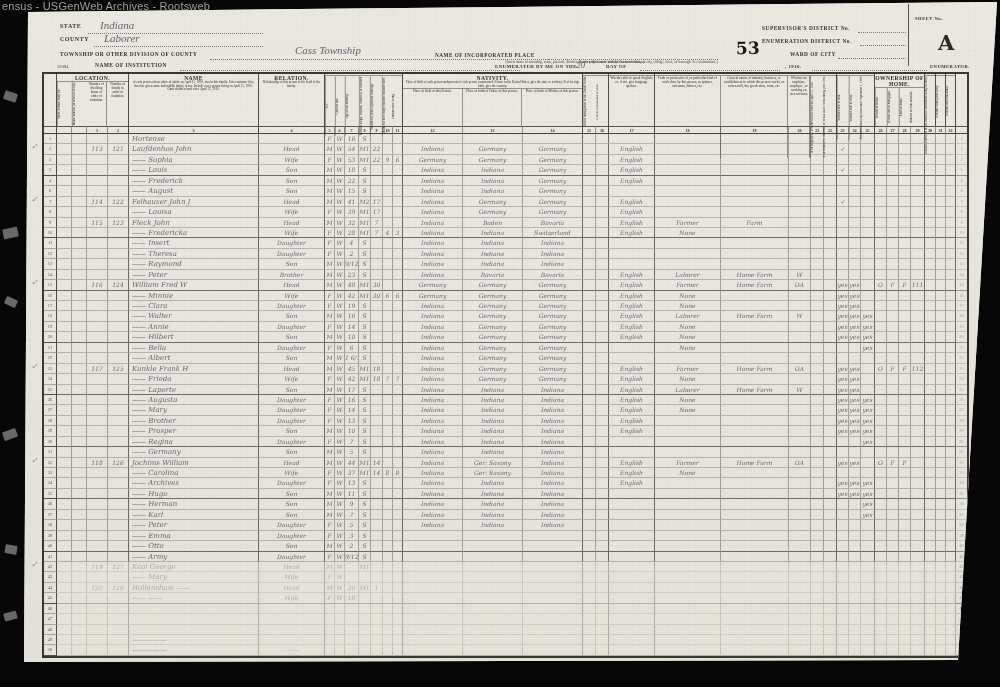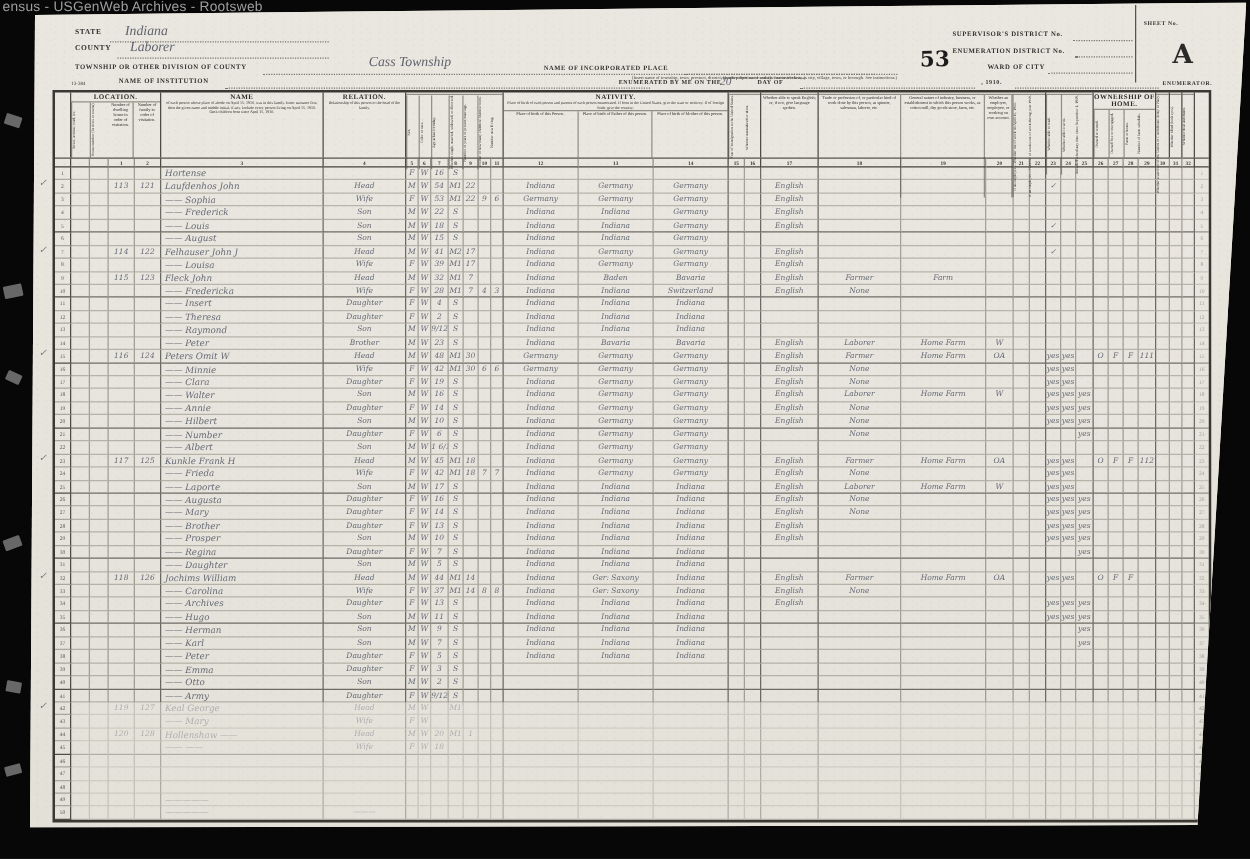--- a/index.html
+++ b/index.html
@@ -347,20 +347,58 @@
             <div class="cell hb hwv" style="width: 14px;"></div>
             <div class="cell hwv" style="width: 12px;"></div>
             <div class="cell hwv" style="width: 12px;"></div>
             <div class="cell hwv" style="width: 12px;"></div>
             <div class="cell hb hwv" style="width: 14px;"></div>
             <div class="cell hwv" style="width: 11px;"></div>
             <div class="cell hwv" style="width: 10px;"></div>
             <div class="cell hb hwv" style="width: 10px;"></div>
             <div class="cell rnumR" style="width: 11px; border-right: none;">3</div>
           </div>
+          <div class="trow brow r5">
+            <div class="cell hb rnum" style="width: 13px;">5</div>
+            <div class="cell hwv" style="width: 15px;"></div>
+            <div class="cell hwv" style="width: 15px;"></div>
+            <div class="cell hwv" style="width: 21px;"></div>
+            <div class="cell hb hwv" style="width: 21px;"></div>
+            <div class="cell hb hwv namec" style="width: 130px;">—— Louis</div>
+            <div class="cell hb hwv" style="width: 66px;">Son</div>
+            <div class="cell hwv" style="width: 10px;">M</div>
+            <div class="cell hwv" style="width: 10px;">W</div>
+            <div class="cell hwv" style="width: 14px;">18</div>
+            <div class="cell hwv" style="width: 12px;">S</div>
+            <div class="cell hwv" style="width: 12px;"></div>
+            <div class="cell hwv" style="width: 10px;"></div>
+            <div class="cell hb hwv" style="width: 10px;"></div>
+            <div class="cell hwv" style="width: 60px;">Indiana</div>
+            <div class="cell hwv" style="width: 60px;">Indiana</div>
+            <div class="cell hb hwv" style="width: 60px;">Germany</div>
+            <div class="cell hwv" style="width: 13px;"></div>
+            <div class="cell hb hwv" style="width: 13px;"></div>
+            <div class="cell hb hwv" style="width: 46px;">English</div>
+            <div class="cell hwv" style="width: 66px;"></div>
+            <div class="cell hwv" style="width: 68px;"></div>
+            <div class="cell hwv" style="width: 22px;"></div>
+            <div class="cell hwv" style="width: 13px;"></div>
+            <div class="cell hb hwv" style="width: 13px;"></div>
+            <div class="cell hwv" style="width: 12px;">✓</div>
+            <div class="cell hwv" style="width: 12px;"></div>
+            <div class="cell hb hwv" style="width: 14px;"></div>
+            <div class="cell hwv" style="width: 12px;"></div>
+            <div class="cell hwv" style="width: 12px;"></div>
+            <div class="cell hwv" style="width: 12px;"></div>
+            <div class="cell hb hwv" style="width: 14px;"></div>
+            <div class="cell hwv" style="width: 11px;"></div>
+            <div class="cell hwv" style="width: 10px;"></div>
+            <div class="cell hb hwv" style="width: 10px;"></div>
+            <div class="cell rnumR" style="width: 11px; border-right: none;">5</div>
+          </div>
           <div class="trow brow">
             <div class="cell hb rnum" style="width: 13px;">4</div>
             <div class="cell hwv" style="width: 15px;"></div>
             <div class="cell hwv" style="width: 15px;"></div>
             <div class="cell hwv" style="width: 21px;"></div>
             <div class="cell hb hwv" style="width: 21px;"></div>
             <div class="cell hb hwv namec" style="width: 130px;">—— Frederick</div>
             <div class="cell hb hwv" style="width: 66px;">Son</div>
             <div class="cell hwv" style="width: 10px;">M</div>
             <div class="cell hwv" style="width: 10px;">W</div>
@@ -384,58 +422,20 @@
             <div class="cell hwv" style="width: 12px;"></div>
             <div class="cell hb hwv" style="width: 14px;"></div>
             <div class="cell hwv" style="width: 12px;"></div>
             <div class="cell hwv" style="width: 12px;"></div>
             <div class="cell hwv" style="width: 12px;"></div>
             <div class="cell hb hwv" style="width: 14px;"></div>
             <div class="cell hwv" style="width: 11px;"></div>
             <div class="cell hwv" style="width: 10px;"></div>
             <div class="cell hb hwv" style="width: 10px;"></div>
             <div class="cell rnumR" style="width: 11px; border-right: none;">4</div>
-          </div>
-          <div class="trow brow r5">
-            <div class="cell hb rnum" style="width: 13px;">5</div>
-            <div class="cell hwv" style="width: 15px;"></div>
-            <div class="cell hwv" style="width: 15px;"></div>
-            <div class="cell hwv" style="width: 21px;"></div>
-            <div class="cell hb hwv" style="width: 21px;"></div>
-            <div class="cell hb hwv namec" style="width: 130px;">—— Louis</div>
-            <div class="cell hb hwv" style="width: 66px;">Son</div>
-            <div class="cell hwv" style="width: 10px;">M</div>
-            <div class="cell hwv" style="width: 10px;">W</div>
-            <div class="cell hwv" style="width: 14px;">18</div>
-            <div class="cell hwv" style="width: 12px;">S</div>
-            <div class="cell hwv" style="width: 12px;"></div>
-            <div class="cell hwv" style="width: 10px;"></div>
-            <div class="cell hb hwv" style="width: 10px;"></div>
-            <div class="cell hwv" style="width: 60px;">Indiana</div>
-            <div class="cell hwv" style="width: 60px;">Indiana</div>
-            <div class="cell hb hwv" style="width: 60px;">Germany</div>
-            <div class="cell hwv" style="width: 13px;"></div>
-            <div class="cell hb hwv" style="width: 13px;"></div>
-            <div class="cell hb hwv" style="width: 46px;">English</div>
-            <div class="cell hwv" style="width: 66px;"></div>
-            <div class="cell hwv" style="width: 68px;"></div>
-            <div class="cell hwv" style="width: 22px;"></div>
-            <div class="cell hwv" style="width: 13px;"></div>
-            <div class="cell hb hwv" style="width: 13px;"></div>
-            <div class="cell hwv" style="width: 12px;">✓</div>
-            <div class="cell hwv" style="width: 12px;"></div>
-            <div class="cell hb hwv" style="width: 14px;"></div>
-            <div class="cell hwv" style="width: 12px;"></div>
-            <div class="cell hwv" style="width: 12px;"></div>
-            <div class="cell hwv" style="width: 12px;"></div>
-            <div class="cell hb hwv" style="width: 14px;"></div>
-            <div class="cell hwv" style="width: 11px;"></div>
-            <div class="cell hwv" style="width: 10px;"></div>
-            <div class="cell hb hwv" style="width: 10px;"></div>
-            <div class="cell rnumR" style="width: 11px; border-right: none;">5</div>
           </div>
           <div class="trow brow">
             <div class="cell hb rnum" style="width: 13px;">6</div>
             <div class="cell hwv" style="width: 15px;"></div>
             <div class="cell hwv" style="width: 15px;"></div>
             <div class="cell hwv" style="width: 21px;"></div>
             <div class="cell hb hwv" style="width: 21px;"></div>
             <div class="cell hb hwv namec" style="width: 130px;">—— August</div>
             <div class="cell hb hwv" style="width: 66px;">Son</div>
             <div class="cell hwv" style="width: 10px;">M</div>
@@ -771,21 +771,21 @@
             <div class="cell hwv" style="width: 10px;"></div>
             <div class="cell hb hwv" style="width: 10px;"></div>
             <div class="cell rnumR" style="width: 11px; border-right: none;">14</div>
           </div>
           <div class="trow brow r5">
             <div class="cell hb rnum" style="width: 13px;">15</div>
             <div class="cell hwv" style="width: 15px;"></div>
             <div class="cell hwv" style="width: 15px;"></div>
             <div class="cell hwv" style="width: 21px;">116</div>
             <div class="cell hb hwv" style="width: 21px;">124</div>
-            <div class="cell hb hwv namec" style="width: 130px;">Peters Omit W</div>
+            <div class="cell hb hwv namec" style="width: 130px;">William Fred W</div>
             <div class="cell hb hwv" style="width: 66px;">Head</div>
             <div class="cell hwv" style="width: 10px;">M</div>
             <div class="cell hwv" style="width: 10px;">W</div>
             <div class="cell hwv" style="width: 14px;">48</div>
             <div class="cell hwv" style="width: 12px;">M1</div>
             <div class="cell hwv" style="width: 12px;">30</div>
             <div class="cell hwv" style="width: 10px;"></div>
             <div class="cell hb hwv" style="width: 10px;"></div>
             <div class="cell hwv" style="width: 60px;">Germany</div>
             <div class="cell hwv" style="width: 60px;">Germany</div>
@@ -999,21 +999,21 @@
             <div class="cell hwv" style="width: 10px;"></div>
             <div class="cell hb hwv" style="width: 10px;"></div>
             <div class="cell rnumR" style="width: 11px; border-right: none;">20</div>
           </div>
           <div class="trow brow">
             <div class="cell hb rnum" style="width: 13px;">21</div>
             <div class="cell hwv" style="width: 15px;"></div>
             <div class="cell hwv" style="width: 15px;"></div>
             <div class="cell hwv" style="width: 21px;"></div>
             <div class="cell hb hwv" style="width: 21px;"></div>
-            <div class="cell hb hwv namec" style="width: 130px;">—— Number</div>
+            <div class="cell hb hwv namec" style="width: 130px;">—— Bella</div>
             <div class="cell hb hwv" style="width: 66px;">Daughter</div>
             <div class="cell hwv" style="width: 10px;">F</div>
             <div class="cell hwv" style="width: 10px;">W</div>
             <div class="cell hwv" style="width: 14px;">6</div>
             <div class="cell hwv" style="width: 12px;">S</div>
             <div class="cell hwv" style="width: 12px;"></div>
             <div class="cell hwv" style="width: 10px;"></div>
             <div class="cell hb hwv" style="width: 10px;"></div>
             <div class="cell hwv" style="width: 60px;">Indiana</div>
             <div class="cell hwv" style="width: 60px;">Germany</div>
@@ -1379,21 +1379,21 @@
             <div class="cell hwv" style="width: 10px;"></div>
             <div class="cell hb hwv" style="width: 10px;"></div>
             <div class="cell rnumR" style="width: 11px; border-right: none;">30</div>
           </div>
           <div class="trow brow">
             <div class="cell hb rnum" style="width: 13px;">31</div>
             <div class="cell hwv" style="width: 15px;"></div>
             <div class="cell hwv" style="width: 15px;"></div>
             <div class="cell hwv" style="width: 21px;"></div>
             <div class="cell hb hwv" style="width: 21px;"></div>
-            <div class="cell hb hwv namec" style="width: 130px;">—— Daughter</div>
+            <div class="cell hb hwv namec" style="width: 130px;">—— Germany</div>
             <div class="cell hb hwv" style="width: 66px;">Son</div>
             <div class="cell hwv" style="width: 10px;">M</div>
             <div class="cell hwv" style="width: 10px;">W</div>
             <div class="cell hwv" style="width: 14px;">5</div>
             <div class="cell hwv" style="width: 12px;">S</div>
             <div class="cell hwv" style="width: 12px;"></div>
             <div class="cell hwv" style="width: 10px;"></div>
             <div class="cell hb hwv" style="width: 10px;"></div>
             <div class="cell hwv" style="width: 60px;">Indiana</div>
             <div class="cell hwv" style="width: 60px;">Indiana</div>

